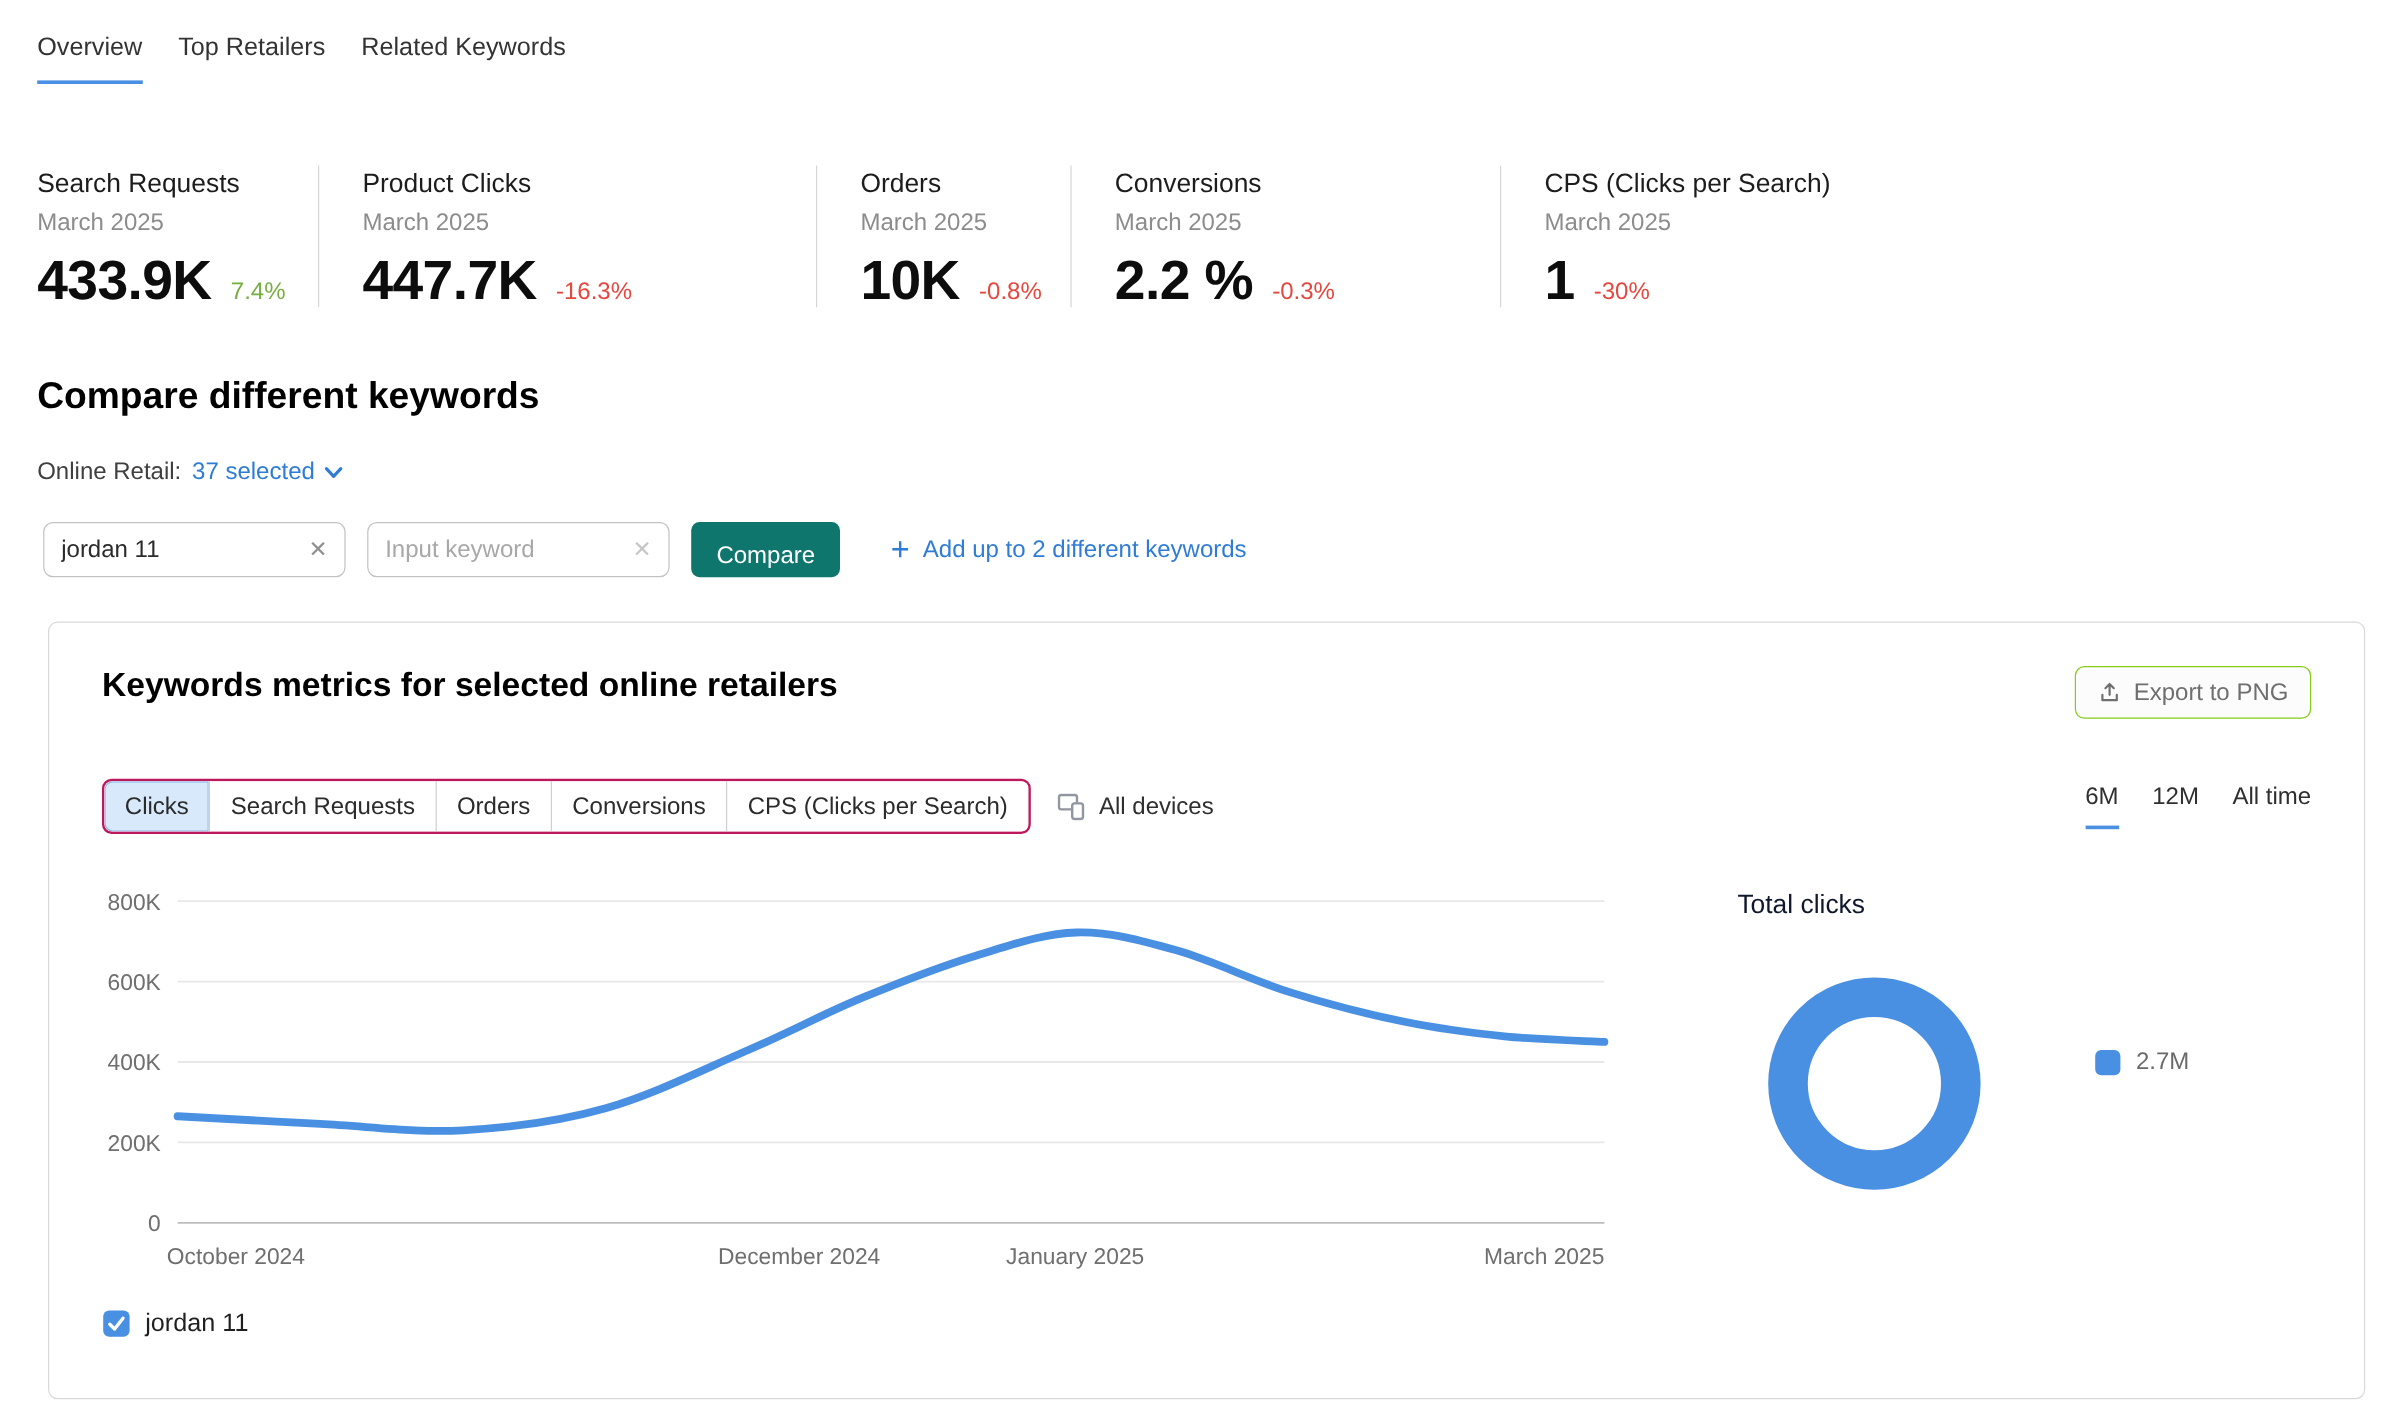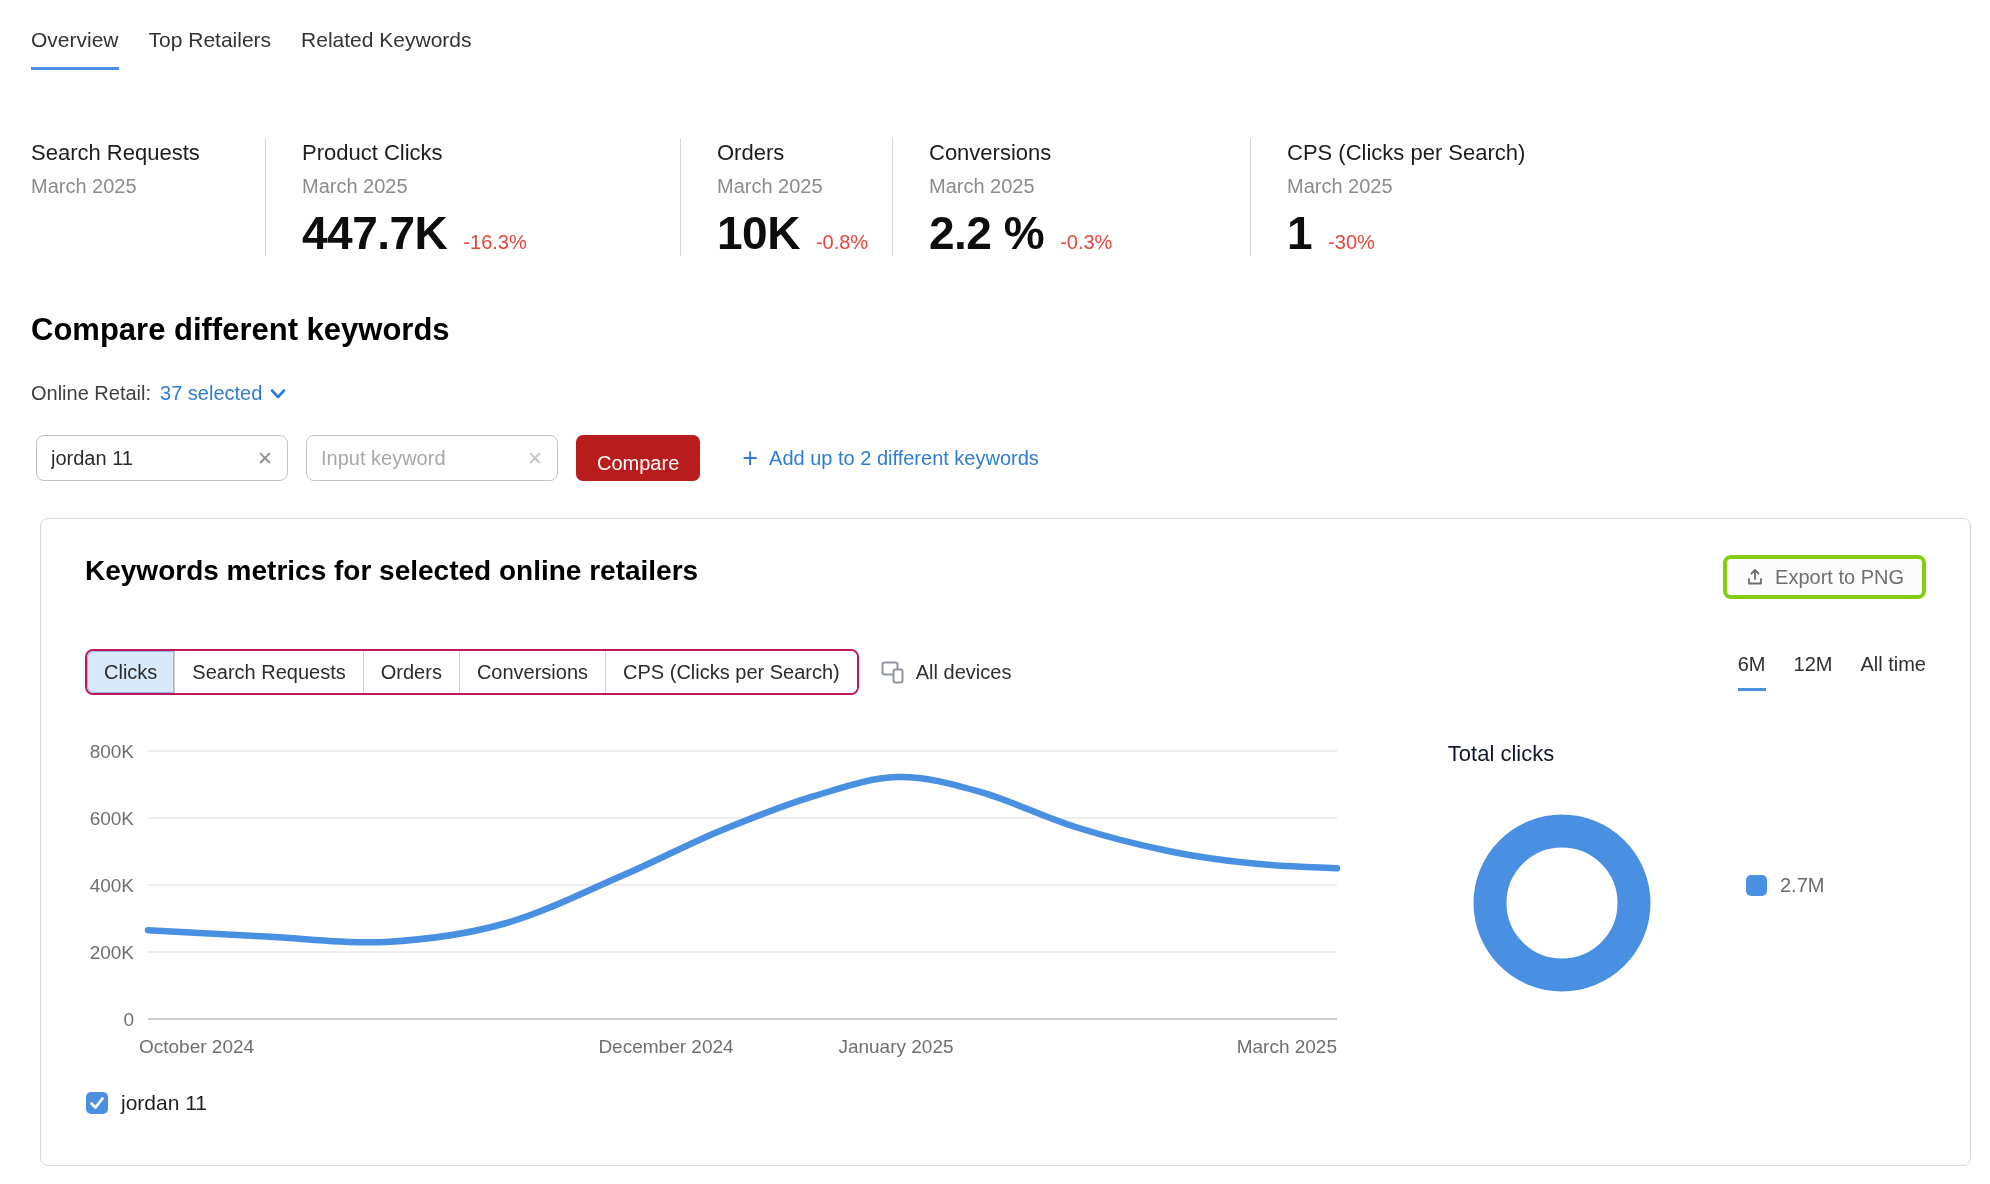--- a/index.html
+++ b/index.html
@@ -27,27 +27,27 @@
   .compare-title { position:absolute; left:31px; top:312px; font-size:31px; font-weight:700; color:#000; }
   .filter-row { position:absolute; left:31px; top:382px; display:flex; align-items:center; gap:9px; font-size:20px; color:#3f3f3f; }
   .filter-link { color:#2e7cd6; display:flex; align-items:center; gap:8px; cursor:pointer; }
   .inputs-row { position:absolute; left:36px; top:435px; display:flex; align-items:center; }
   .kw-input { width:252px; height:46px; border:1px solid #c2c2c2; border-radius:8px; display:flex; align-items:center; padding:0 14px; background:#fff; }
   .kw-input input { border:none; outline:none; width:190px; font-family:inherit; font-size:20px; color:#2b2b2b; background:transparent; }
   .kw-input input::placeholder { color:#a8a8a8; }
   .clear-x { margin-left:auto; font-size:19px; color:#8f8f8f; cursor:pointer; line-height:1; }
   .clear-x.light { color:#c6c6c6; }
   .gap18 { width:18px; } .gap42 { width:42px; }
-  .compare-btn { height:46px; padding:17px 21px; background:#b91c1c; color:#fff; font-size:20px; font-family:inherit; border:none; border-radius:7px; cursor:pointer; }
+  .compare-btn { height:46px; padding:17px 21px; background:#0f766e; color:#fff; font-size:20px; font-family:inherit; border:none; border-radius:7px; cursor:pointer; }
   .add-link { display:flex; align-items:center; gap:11px; color:#2e7cd6; font-size:20px; cursor:pointer; }
   .add-link .plus { font-size:27px; line-height:1; font-weight:400; }
   
   .card { position:absolute; left:40px; top:518px; width:1931px; height:648px; border:1px solid #d9d9d9; border-radius:8px; background:#fff; }
   .card-title { position:absolute; left:44px; top:36px; font-size:28px; font-weight:700; color:#000; }
-  .export-btn { position:absolute; right:44px; top:36px; height:44px; display:flex; align-items:center; gap:10px; padding:0 18px; border:4px solid #84cc16; border-radius:8px; background:#fcfcfc; color:#6f6f6f; font-size:20px; cursor:pointer; }
+  .export-btn { position:absolute; right:44px; top:36px; height:44px; display:flex; align-items:center; gap:10px; padding:0 18px; border:1px solid #84cc16; border-radius:8px; background:#fcfcfc; color:#6f6f6f; font-size:20px; cursor:pointer; }
   .controls { position:absolute; left:44px; right:44px; top:130px; display:flex; align-items:center; }
   .seg-control { display:flex; border:2px solid #be185d; border-radius:8px; overflow:hidden; height:46px; }
   .seg { display:flex; align-items:center; padding:0 17px; font-size:20px; color:#2b2b2b; background:#fff; cursor:pointer; border-left:1px solid #cfcfcf; white-space:nowrap; }
   .seg:first-child { border-left:none; }
   .seg.active { background:#d7e9fb; box-shadow:inset 0 0 0 1px #8bb8e8; border-radius:7px 0 0 7px; }
   .devices { display:flex; gap:10px; margin-left:22px; font-size:20px; color:#2f2f2f; cursor:pointer; }
   .ranges { margin-left:auto; display:flex; gap:28px; }
   .range { font-size:20px; color:#2f2f2f; padding-bottom:12px; border-bottom:3px solid transparent; cursor:pointer; }
   .range.active { border-bottom-color:#4a90e2; }
   
@@ -70,20 +70,24 @@
   <div class="tabs">
     <div class="tab active">Overview</div>
     <div class="tab">Top Retailers</div>
     <div class="tab">Related Keywords</div>
   </div>
 
   <div class="metrics">
     <div class="metric m1">
       <div class="mlabel">Search Requests</div>
       <div class="mperiod">March 2025</div>
+      <div class="mvalrow">
+        <span class="mvalue">433.9K</span>
+        <span class="mchange up">7.4%</span>
+      </div>
     </div>
     <div class="metric m2">
       <div class="mlabel">Product Clicks</div>
       <div class="mperiod">March 2025</div>
       <div class="mvalrow">
         <span class="mvalue">447.7K</span>
         <span class="mchange down">-16.3%</span>
       </div>
     </div>
     <div class="metric m3">

